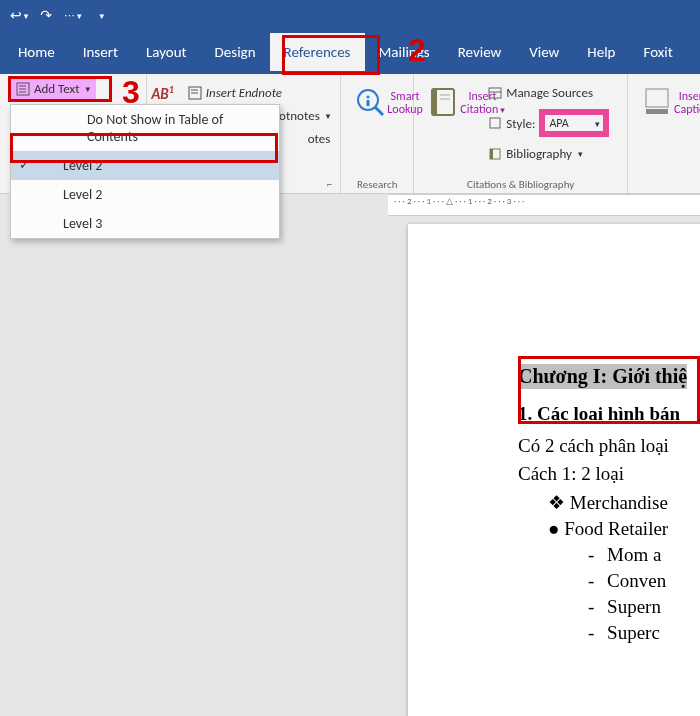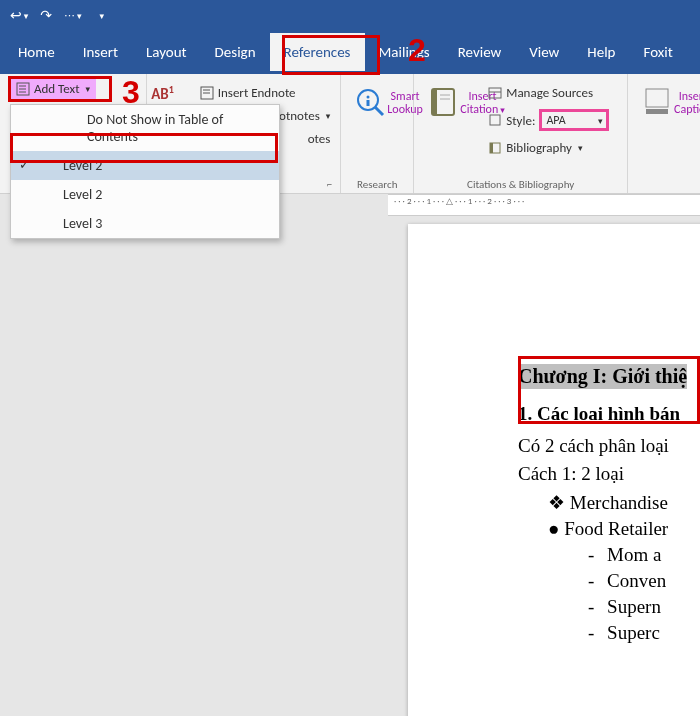--- a/index.html
+++ b/index.html
@@ -188,21 +188,21 @@
   .page ul { list-style:none; margin:4px 0 0 30px; }
   .page ul li { font-size:19px; margin:4px 0; }
   .page ul li.d::before { content:"❖ "; }
   .page ul li.b::before { content:"● "; }
   .page ul.sub { margin-left:70px;}
   .page ul.sub li::before { content:"- "; margin-right:8px;}
 
   
   svg { display:block; }
 
-  .style-select { border:3px solid #ec4899; font-size:12px; padding:1px 4px; width:70px; display:inline-flex; justify-content:space-between; align-items:center;}
+  .style-select { border:6px solid #ec4899; font-size:12px; padding:1px 4px; width:70px; display:inline-flex; justify-content:space-between; align-items:center;}
 </style>
 </head>
 <body>
 
 <div class="qat">
   <span class="qat-item">↩<span class="caret">▾</span></span>
   <span class="qat-item">↷</span>
   <span class="qat-item" style="font-size:11px;">⋯<span class="caret">▾</span></span>
   <span class="caret" style="margin-left:6px;">▾</span>
 </div>
@@ -222,21 +222,21 @@
 
 <div class="ribbon">
 
   <div class="group" style="width:150px;">
     <div class="group-top"></div>
     <div class="group-label">&nbsp;</div>
   </div>
 
   <div class="group" style="width:198px;">
     <div class="group-top" style="flex-direction:column; gap:2px; padding-top:4px;">
-      <div style="display:flex;align-items:center;gap:20px;">
+      <div style="display:flex;align-items:center;gap:8px;font-style:italic;">
          <span style="color:#a33;font-weight:700;font-size:15px;">AB<sup style="font-size:10px;">1</sup></span>
          <div class="btn-small">
             <svg width="14" height="14">
               <rect x="1" y="1" width="12" height="12" fill="none" stroke="#555"></rect>
               <line x1="3" y1="4" x2="10" y2="4" stroke="#555"></line>
               <line x1="3" y1="7" x2="10" y2="7" stroke="#555"></line>
             </svg>
             <span>Insert Endnote</span>
          </div>
       </div>

